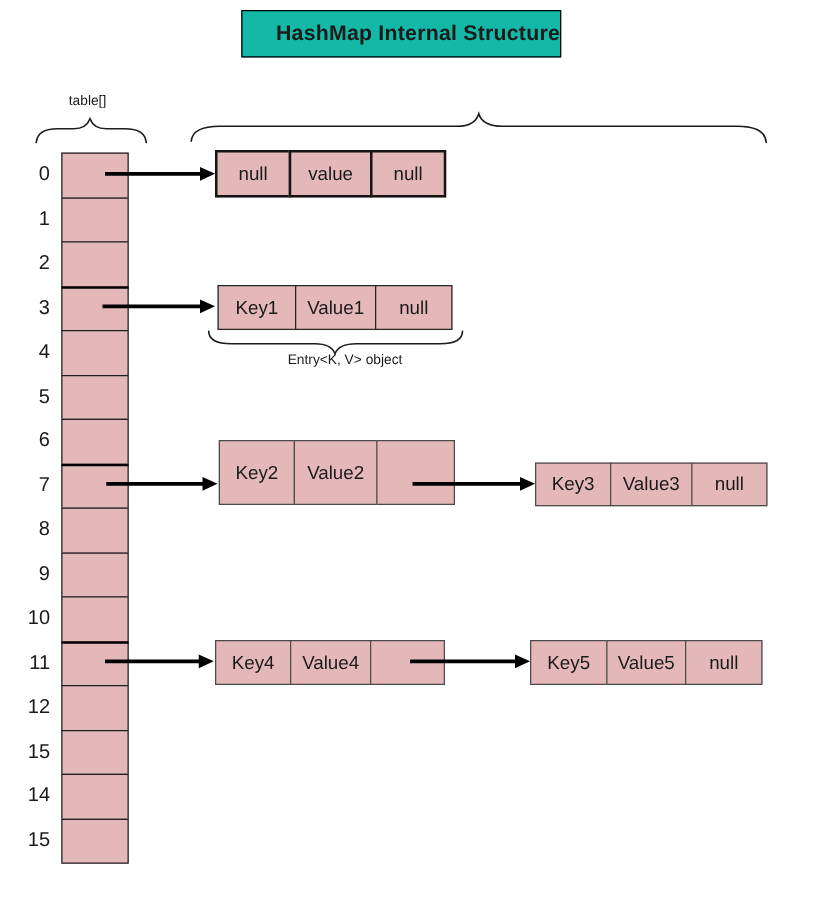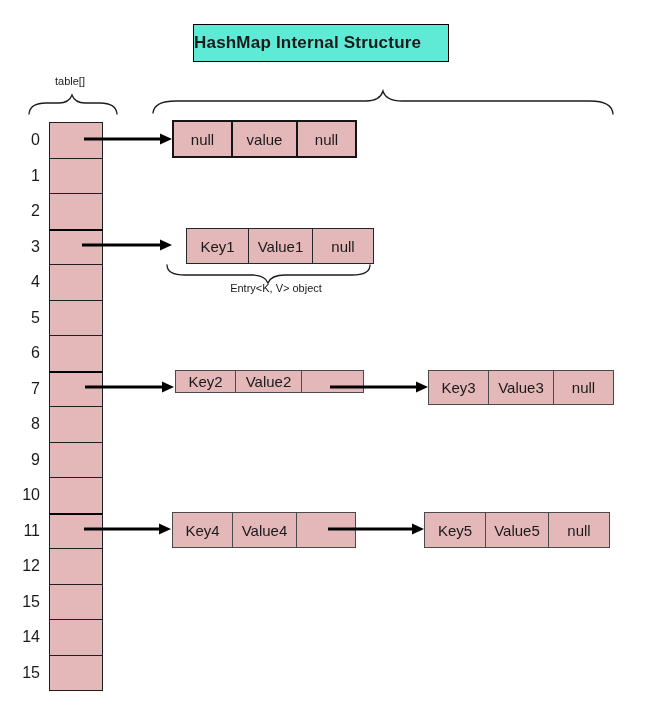--- a/index.html
+++ b/index.html
@@ -7,23 +7,22 @@
     position:relative;
     width:651px;height:724px;
     background:var(--background,#fff);
     font-family:"Liberation Sans",sans-serif;
     color:#1a1a1a;
     overflow:hidden;
   }
   
   .title-box{
     position:absolute;left:193px;top:8px;width:254px;height:36px;
-    border:1px solid #000;display:flex;align-items:center;justify-content:flex-start;
-    background:#5eead4;
-    margin-top:16px;
+    border:1px solid #000;display:flex;align-items:center;justify-content:flex-end;
+    background:#14b8a6;
   }
   .title-box span{font-size:17px;font-weight:bold;letter-spacing:.2px;}
   
   .lbl{position:absolute;font-size:11px;text-align:center;}
   .lbl-table{left:28px;top:75px;width:84px;}
   .lbl-ll{left:310px;top:74px;width:130px;}
   .lbl-entry{left:176px;top:282px;width:200px;}
   
   .trow{position:absolute;left:0;width:130px;height:35.5px;}
   .tidx{
@@ -43,21 +42,21 @@
     display:flex;align-items:center;justify-content:center;
     background:var(--cell-fill,#e4b8b8);
     border:1px solid var(--node-border,#4a4a4a);
     box-sizing:border-box;margin-left:-1px;
     font-size:15px;white-space:nowrap;
   }
   .ncell:first-child{margin-left:0;}
   .node.thick .ncell{border:2px solid #151515;margin-left:-2px;}
   .node.thick .ncell:first-child{margin-left:0;}
   .node.med .ncell{border:1.5px solid #262626;margin-left:-1.5px;}
-  .node.med .ncell:first-child{margin-left:16px;}
+  .node.med .ncell:first-child{margin-left:4px;}
   
   .overlay{position:absolute;left:0;top:0;z-index:5;pointer-events:none;}
   .brace{fill:none;stroke:#1c1c1c;stroke-width:1.3;stroke-linecap:round;}
   .arrow-line{stroke:var(--arrow,#000);stroke-width:3;}
   .arrow-head{fill:var(--arrow,#000);stroke:none;}
 </style>
 </head>
 <body>
 
 <div class="canvas">
@@ -139,21 +138,21 @@
     <div class="ncell" style="width:67px">value</div>
     <div class="ncell" style="width:61px">null</div>
   </div>
 
   <div class="node med" style="left:170px;top:228px;height:36px">
     <div class="ncell" style="width:63px">Key1</div>
     <div class="ncell" style="width:66px">Value1</div>
     <div class="ncell" style="width:62px">null</div>
   </div>
 
-  <div class="node" style="left:175px;top:370px;height:23px">
+  <div class="node" style="left:175px;top:352px;height:52px">
     <div class="ncell" style="width:61px">Key2</div>
     <div class="ncell" style="width:67px">Value2</div>
     <div class="ncell" style="width:63px"></div>
   </div>
   <div class="node" style="left:428px;top:370px;height:35px">
     <div class="ncell" style="width:61px">Key3</div>
     <div class="ncell" style="width:66px">Value3</div>
     <div class="ncell" style="width:61px">null</div>
   </div>
 

